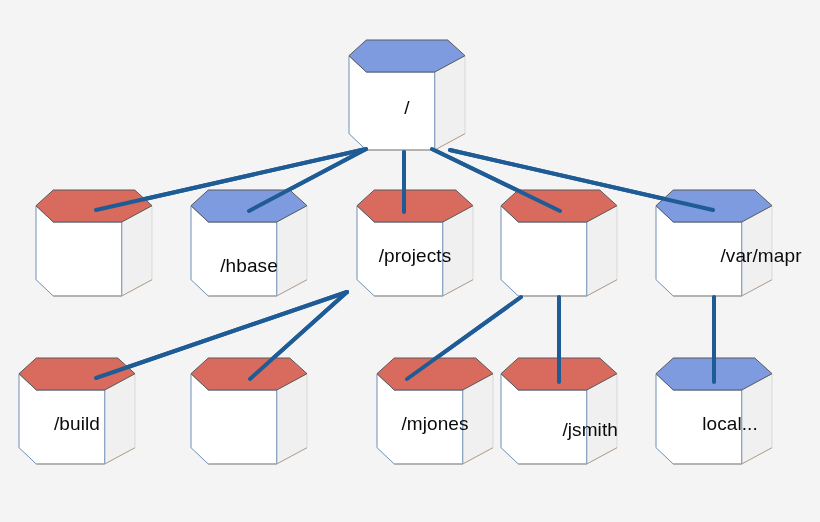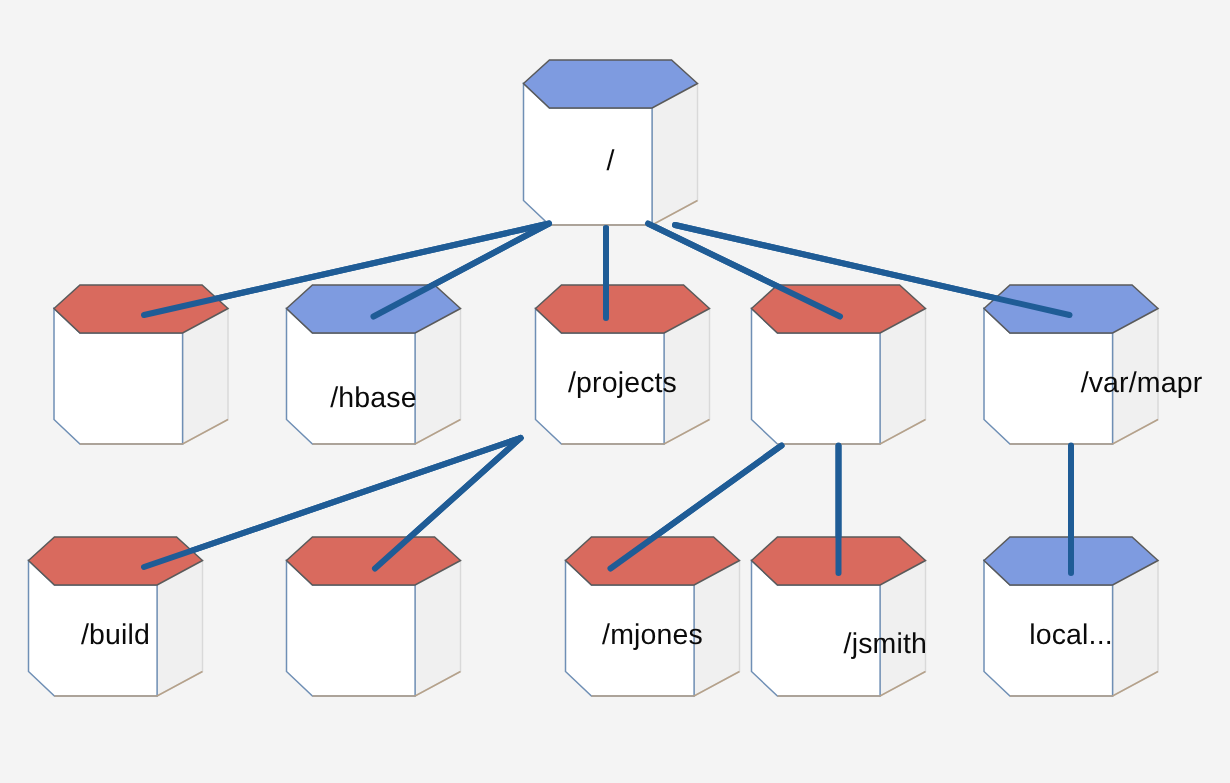--- a/index.html
+++ b/index.html
@@ -159,21 +159,21 @@
         </svg>
         <div class="node-label" style="top: 63px; padding-right: 28.143px; text-align: right;">/jsmith</div>
       </div>
       <div class="node" style="left: 655px; top: 356px; width: 118px; height: 122px;">
         <svg width="118" height="122" viewBox="0 0 118 122">
           <path d="M 86.73 34 L 117 17.68 L 117 91.68 L 86.73 108 Z" fill="#f0f0f0" stroke="#d9d9d9" stroke-width="1"></path>
           <path d="M 1 17.68 L 18.29 34 L 86.73 34 L 86.73 108 L 18.29 108 L 1 91.68 Z" fill="#ffffff" stroke="#6f8fb5" stroke-width="1"></path>
           <path d="M 18.29 108 L 86.73 108 L 117 91.68" fill="none" stroke="#b5a18a" stroke-width="1"></path>
           <path d="M 1 17.68 L 18.29 2 L 99.71000000000001 2 L 117 17.68 L 86.73 34 L 18.29 34 Z" fill="#7e9be0" stroke="#5a5a5a" stroke-width="1"></path>
         </svg>
-        <div class="node-label" style="top: 56.78px; padding-right: 28.143px;">local...</div>
+        <div class="node-label" style="top: 56.78px; padding-right: 28.143px; margin-left: 16px;">local...</div>
       </div>
     </div>
 
 <svg width="820" height="522" viewBox="0 0 820 522" style="position: absolute; left: 0px; top: 0px; pointer-events: none;">
       <line x1="366" y1="149" x2="96" y2="210" stroke="#1f5c96" stroke-width="4" stroke-linecap="round"></line>
       <line x1="366" y1="149" x2="249" y2="211" stroke="#1f5c96" stroke-width="4" stroke-linecap="round"></line>
       <line x1="404" y1="152" x2="404" y2="212" stroke="#1f5c96" stroke-width="4" stroke-linecap="round"></line>
       <line x1="432" y1="149" x2="560" y2="211" stroke="#1f5c96" stroke-width="4" stroke-linecap="round"></line>
       <line x1="450" y1="150" x2="713" y2="210" stroke="#1f5c96" stroke-width="4" stroke-linecap="round"></line>
       <line x1="347" y1="292" x2="96" y2="378" stroke="#1f5c96" stroke-width="4" stroke-linecap="round"></line>

